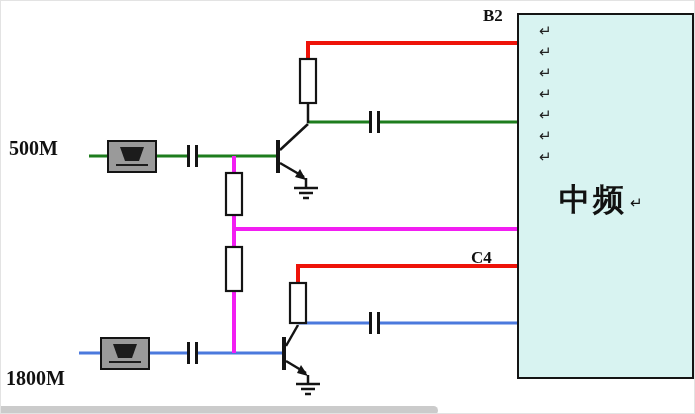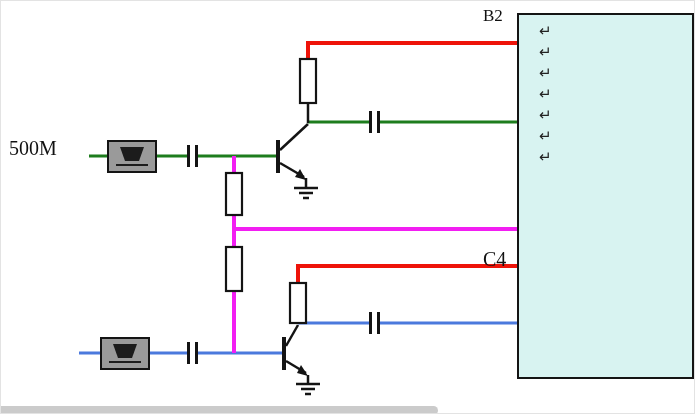--- a/index.html
+++ b/index.html
@@ -16,25 +16,25 @@
   .w-red{stroke:var(--wire-red);stroke-width:4;fill:none;}
   .w-green{stroke:var(--wire-green);stroke-width:3;fill:none;}
   .w-blue{stroke:var(--wire-blue);stroke-width:3;fill:none;}
   .w-mag{stroke:var(--wire-magenta);stroke-width:4;fill:none;}
   .w-blk{stroke:var(--wire-black);stroke-width:2.5;fill:none;}
   .res{fill:var(--resistor-fill);stroke:var(--wire-black);stroke-width:2.2;}
   .capbar{fill:var(--wire-black);}
   .fbox{fill:var(--filter-fill);stroke:var(--wire-black);stroke-width:2;}
   .ftrap{fill:var(--filter-dark);}
   .solid{fill:var(--wire-black);}
-  .lbl{position:absolute;color:#111;white-space:nowrap;}
+  .lbl{position:absolute;color:#111;white-space:nowrap;font-weight:bold;}
   .l900{left:8px;top:136px;font-size:20px;}
   .l1800{left:5px;top:366px;font-size:20px;}
   .lb2{left:482px;top:5px;font-size:17px;}
-  .lc4{left:470px;top:247px;font-size:20px;margin-left:12px;}
+  .lc4{left:470px;top:247px;font-size:17px;}
   .ifblock{position:absolute;left:516px;top:12px;width:177px;height:366px;
            background:var(--if-fill);border:2px solid var(--if-border);box-sizing:border-box;}
   .retcol{position:absolute;left:20px;top:6px;display:flex;flex-direction:column;
           font-size:15px;line-height:21px;color:#222;}
   .iftitle{position:absolute;left:40px;top:164px;font-size:31px;font-weight:bold;
            color:#111;letter-spacing:3px;white-space:nowrap;}
   .iftitle .ret{font-size:15px;font-weight:normal;vertical-align:middle;margin-left:3px;letter-spacing:0;}
   .wm{position:absolute;left:497px;top:388px;font-family:"Liberation Sans",sans-serif;
       font-size:17px;color:var(--watermark-green);}
   .scroll{position:absolute;left:0;top:405px;width:437px;height:9px;
@@ -140,31 +140,35 @@
       <line class="w-blk" x1="307" y1="374" x2="307" y2="382"></line>
     </g>
     <g>
       <line class="w-blk" x1="295" y1="383" x2="319" y2="383"></line>
       <line class="w-blk" x1="300" y1="388" x2="314" y2="388"></line>
       <line class="w-blk" x1="304" y1="393" x2="310" y2="393"></line>
     </g>
   </svg>
 
   <div class="lbl l900">500M</div>
+  <div class="lbl l1800">1800M</div>
   <div class="lbl lb2">B2</div>
   <div class="lbl lc4">C4</div>
 
   <div class="ifblock">
     <div class="retcol">
       <span>↵</span>
       <span>↵</span>
       <span>↵</span>
       <span>↵</span>
       <span>↵</span>
       <span>↵</span>
       <span>↵</span>
     </div>
+    <div class="iftitle">
+      <span>中频</span><span class="ret">↵</span>
+    </div>
   </div>
 
 
   <div class="scroll"></div>
 
 </div>
 
 </body></html>

